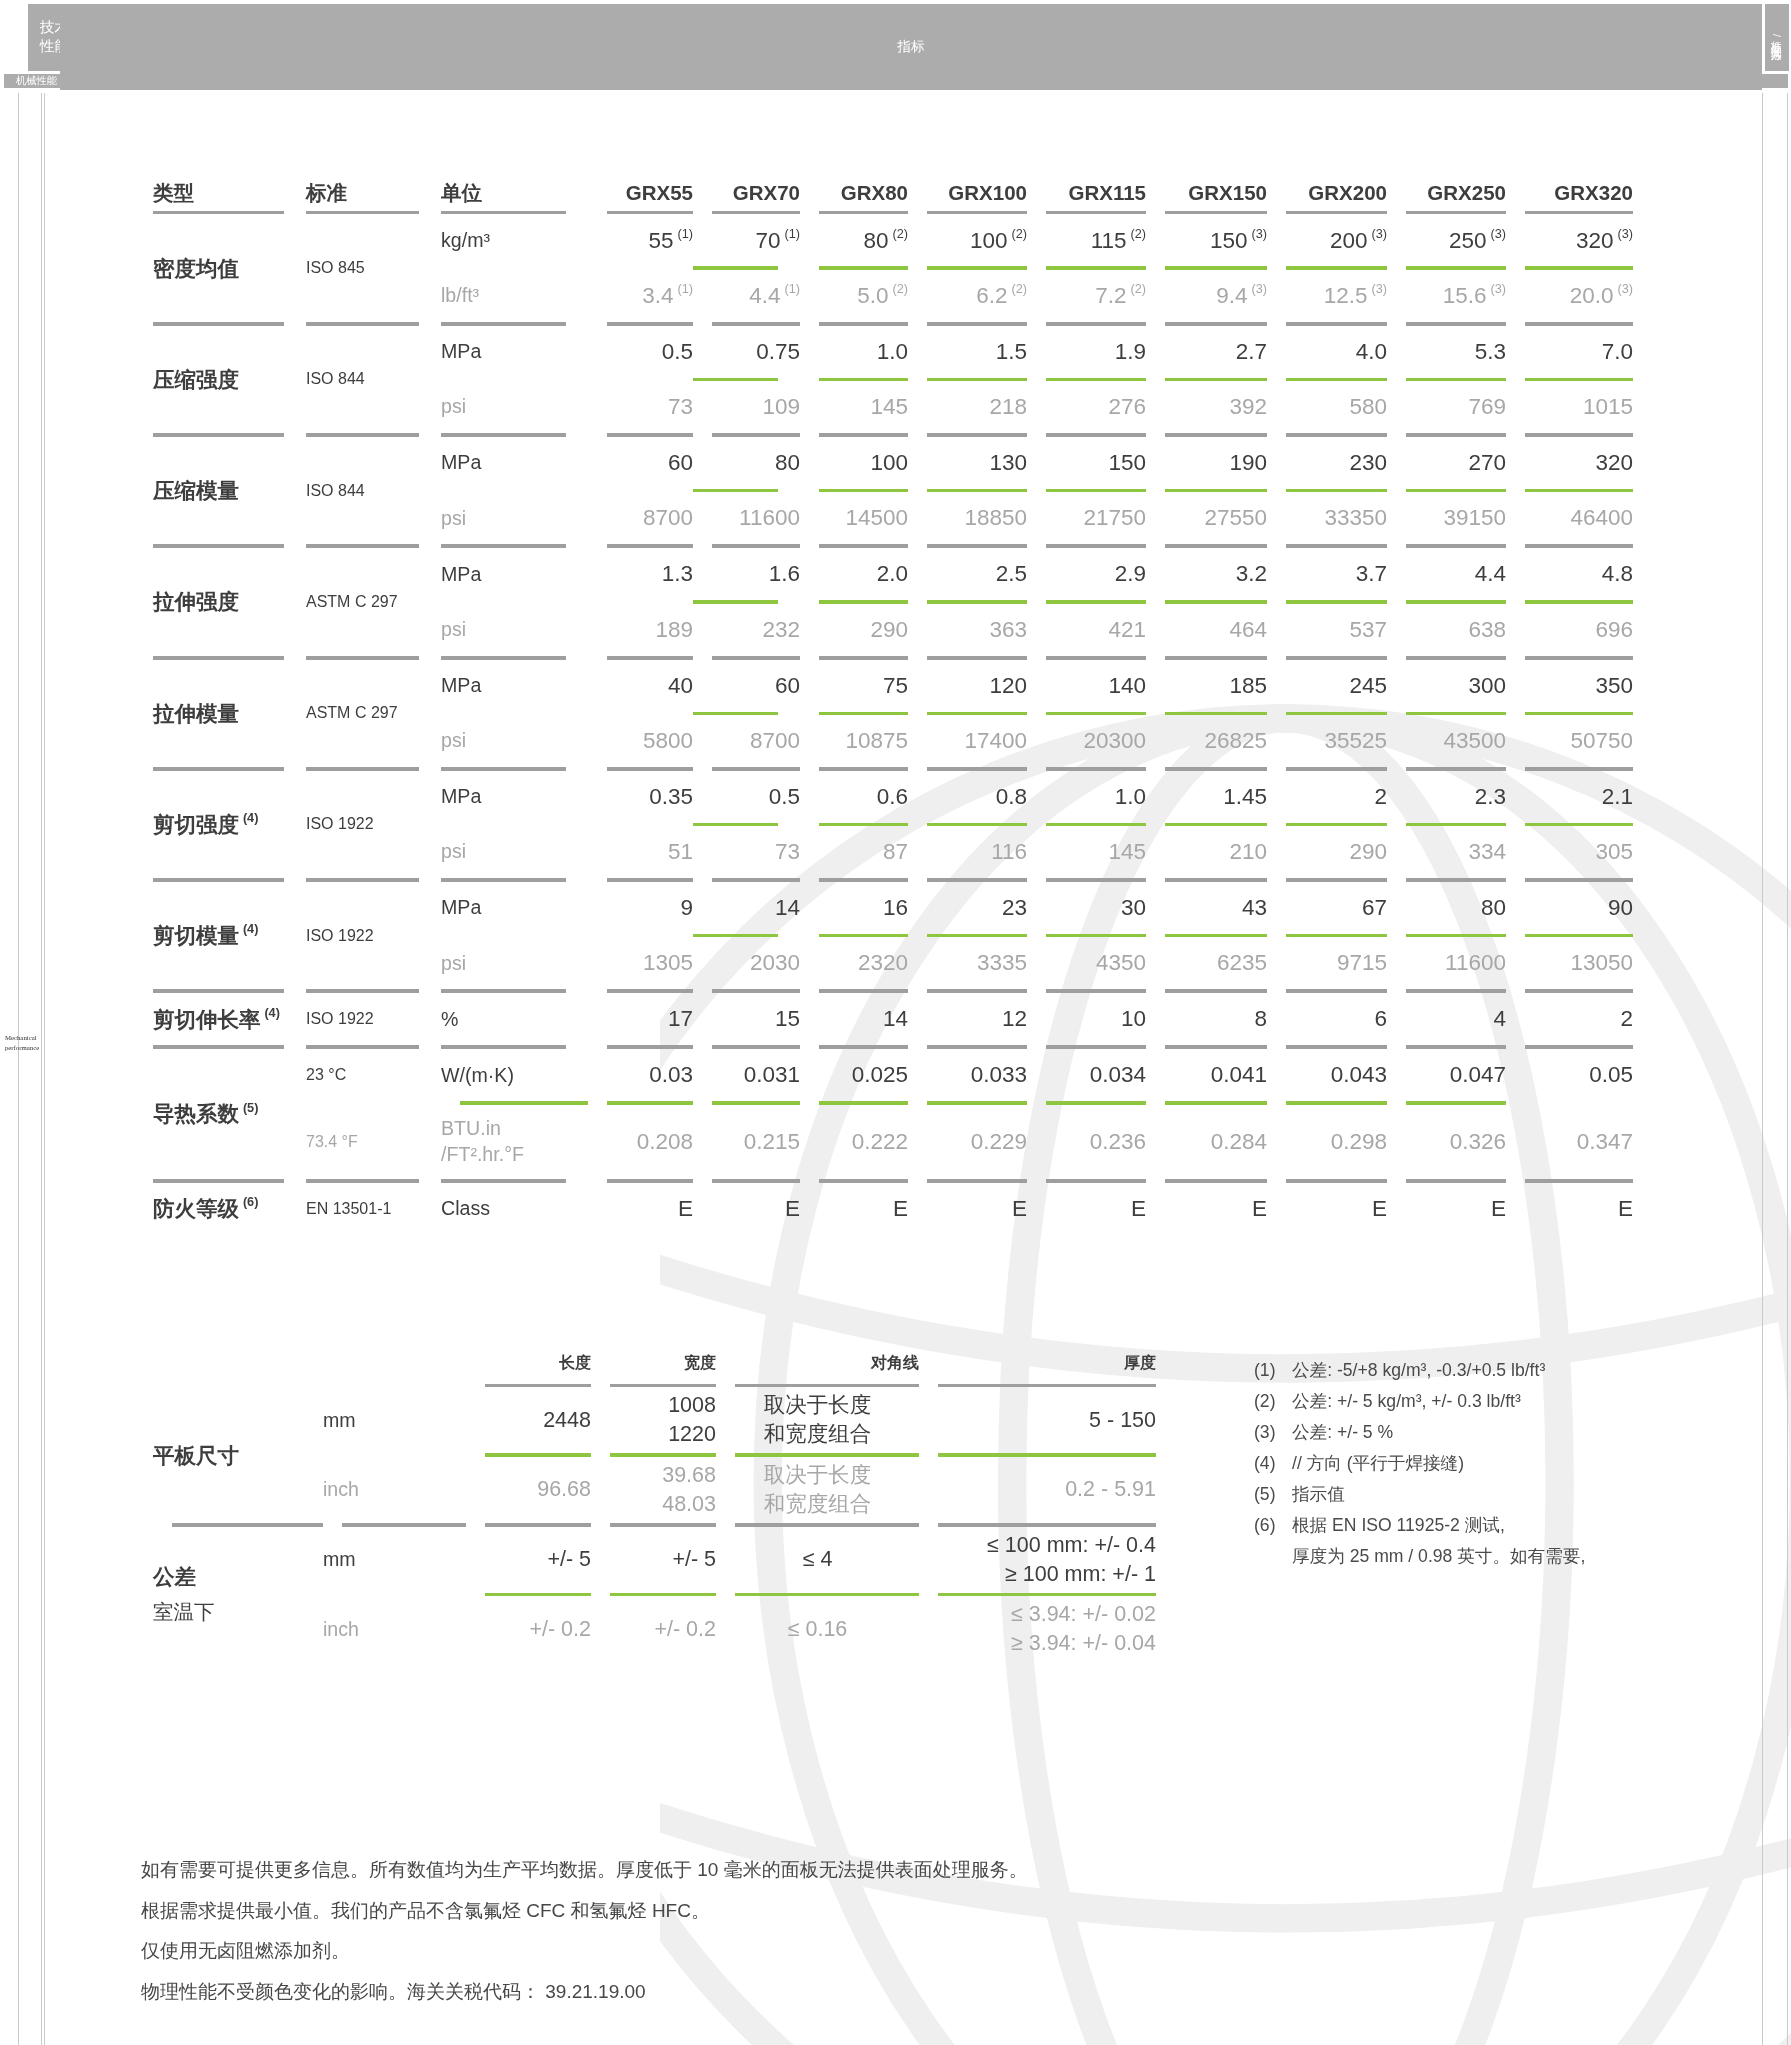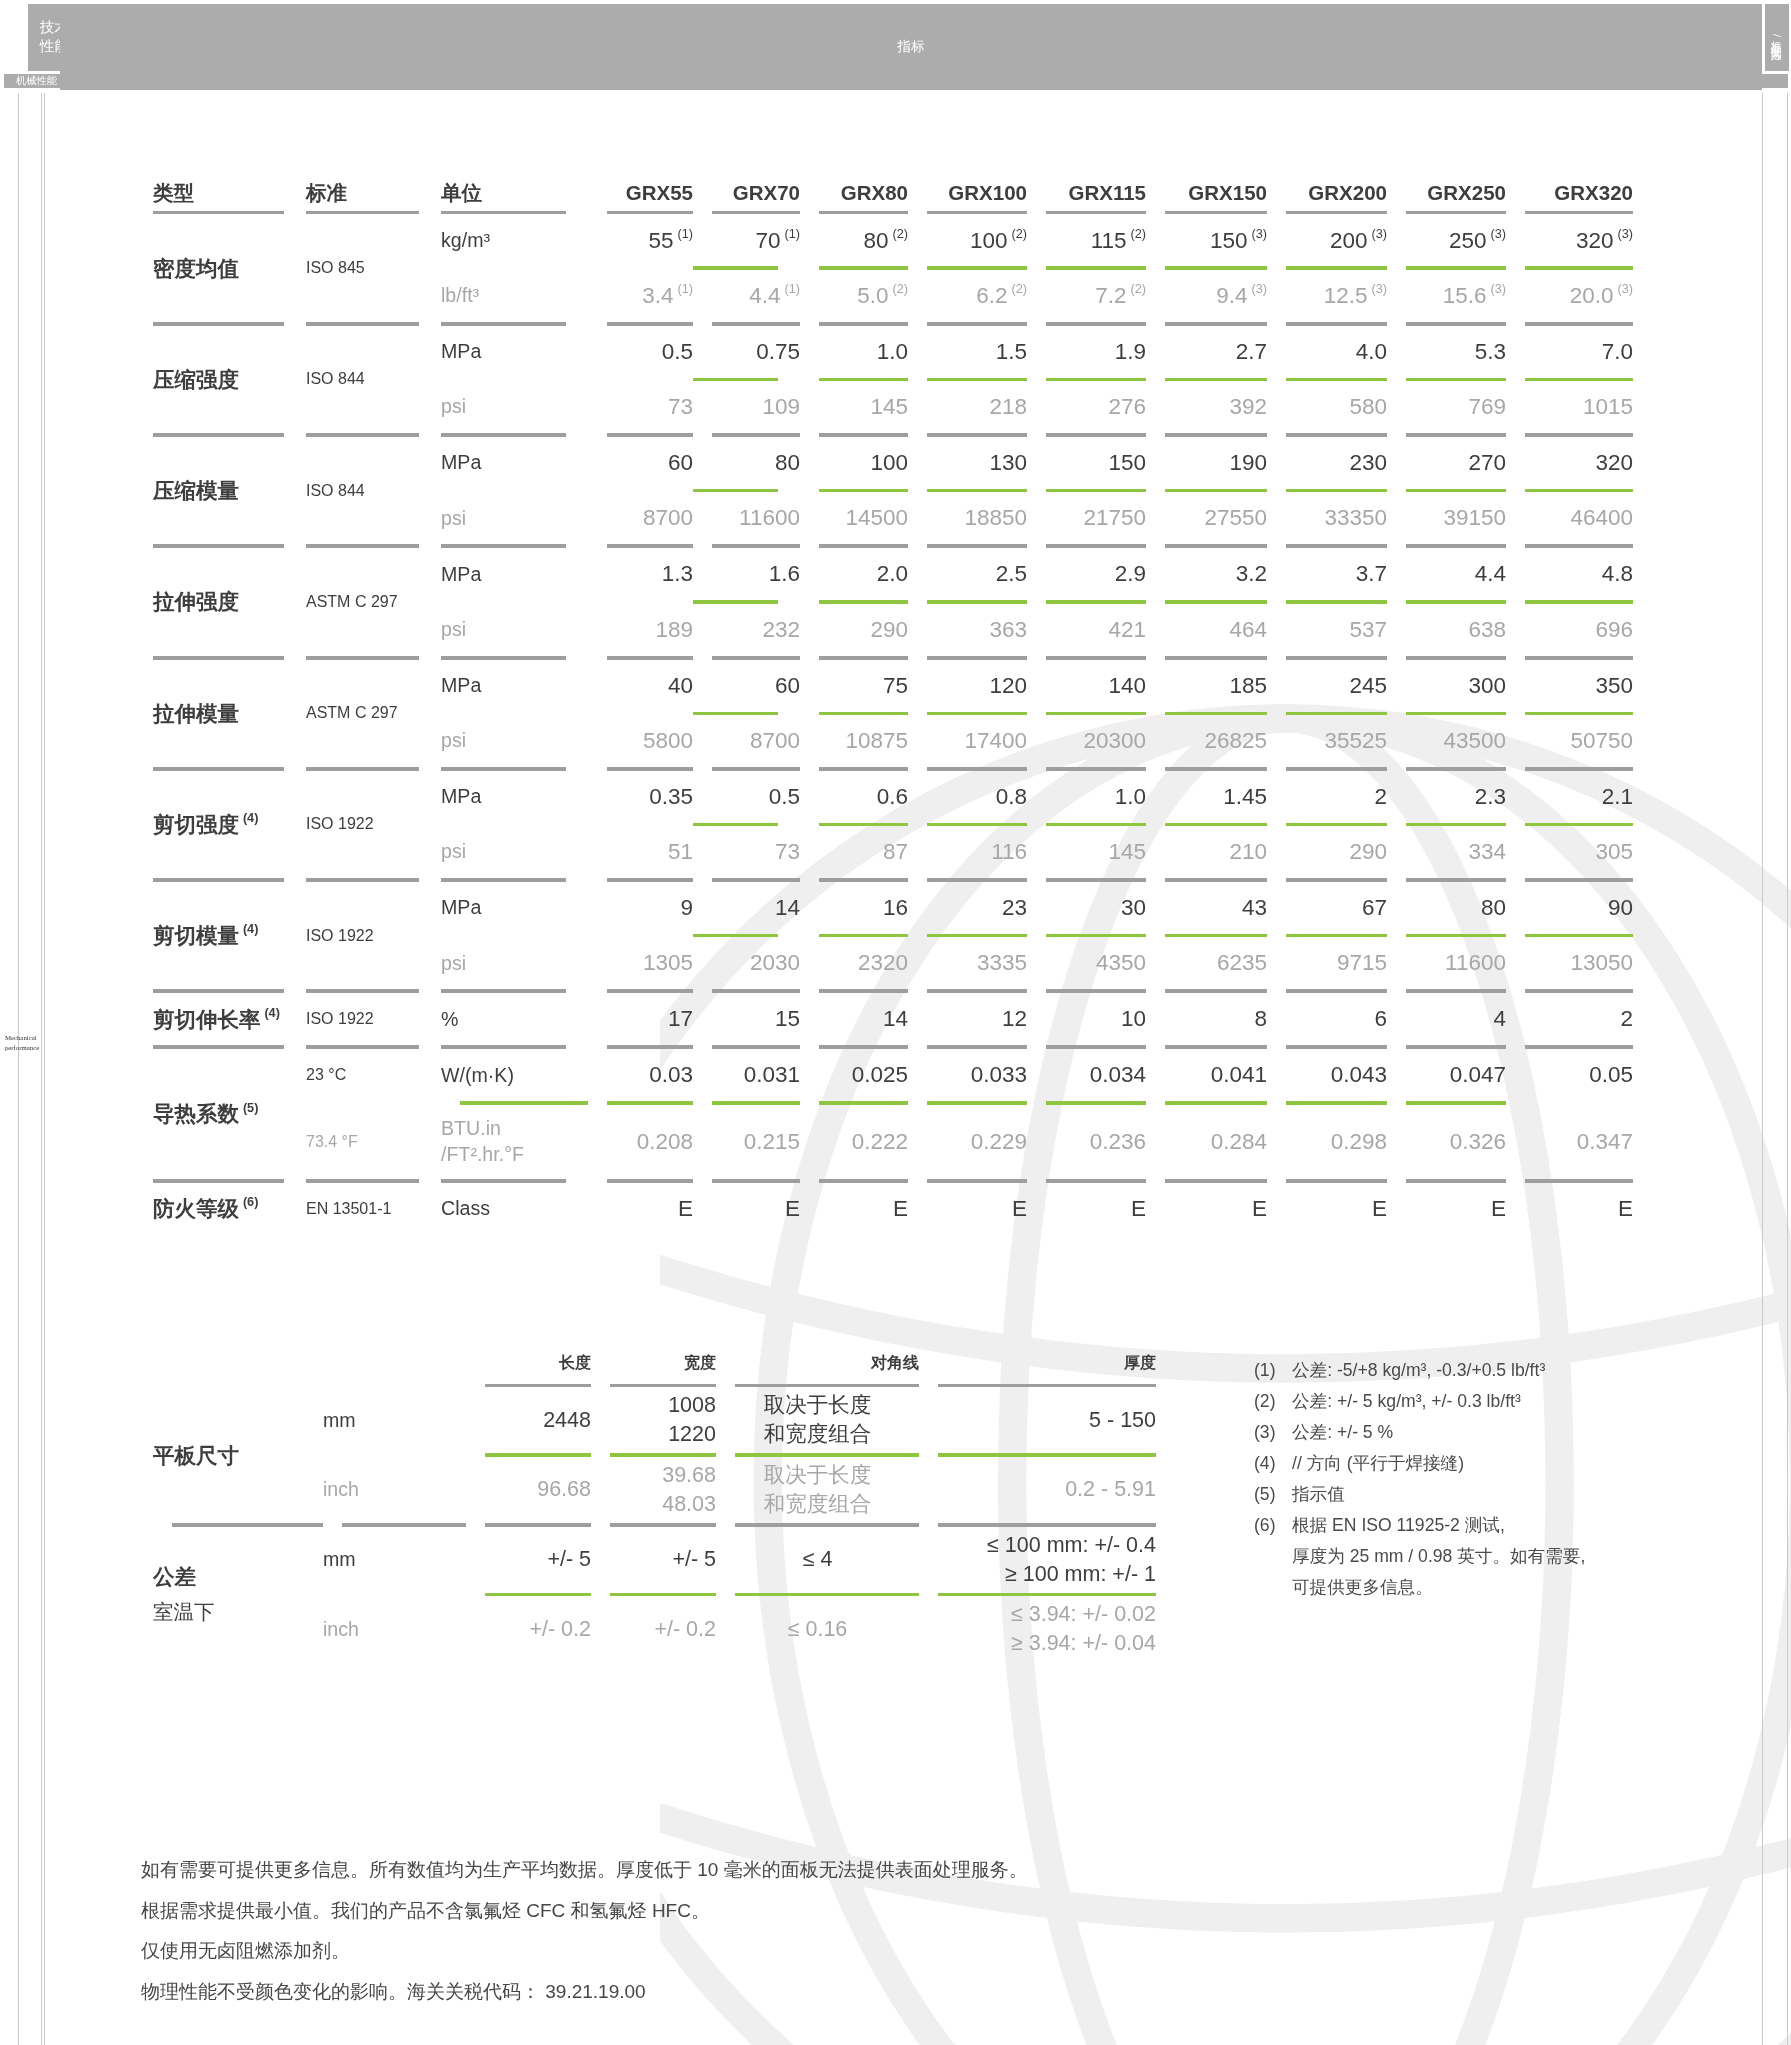--- a/index.html
+++ b/index.html
@@ -1200,21 +1200,20 @@
     </div>
     <div class="fn">
       <span class="num">(5)</span>
       <span>指示值</span>
     </div>
     <div class="fn">
       <span class="num">(6)</span>
       <span>根据 EN ISO 11925-2 测试,</span>
     </div>
     <div class="fn-cont">厚度为 25 mm / 0.98 英寸。如有需要,</div>
-    <div class="fn-cont">可提供更多信息。</div>
   </div>
 
 <div class="layer" id="bottom-notes">
     <div>如有需要可提供更多信息。所有数值均为生产平均数据。厚度低于 10 毫米的面板无法提供表面处理服务。</div>
     <div>根据需求提供最小值。我们的产品不含氯氟烃 CFC 和氢氟烃 HFC。</div>
     <div>仅使用无卤阻燃添加剂。</div>
     <div>物理性能不受颜色变化的影响。海关关税代码： 39.21.19.00</div>
   </div>
 
 

